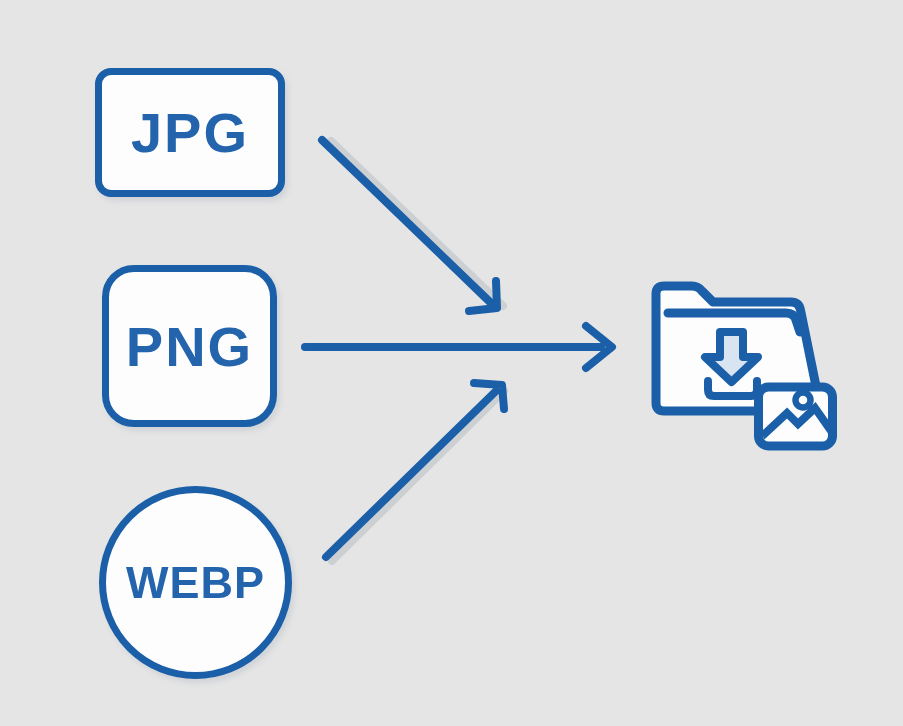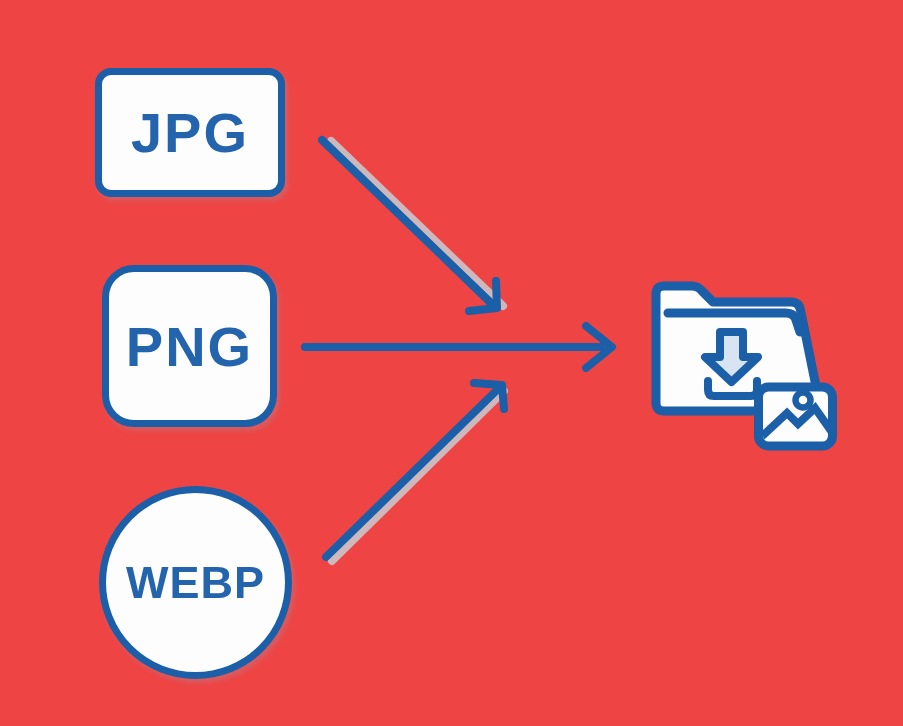--- a/index.html
+++ b/index.html
@@ -1,19 +1,19 @@
 <!DOCTYPE html>
 <html><head>
 <meta charset="utf-8">
 <style>
   html,body{margin:0;padding:0;}
   .canvas{
     position:relative;
     width:903px;height:726px;
-    background:#ef4444;
+    background:#e5e5e5;
     overflow:hidden;
     font-family:"Liberation Sans","DejaVu Sans",sans-serif;
     text-decoration:underline;
   }
   .node{
     position:absolute;
     box-sizing:border-box;
     background:#fdfdfe;
     border:7px solid #1a5fa8;
     display:flex;align-items:center;justify-content:center;

